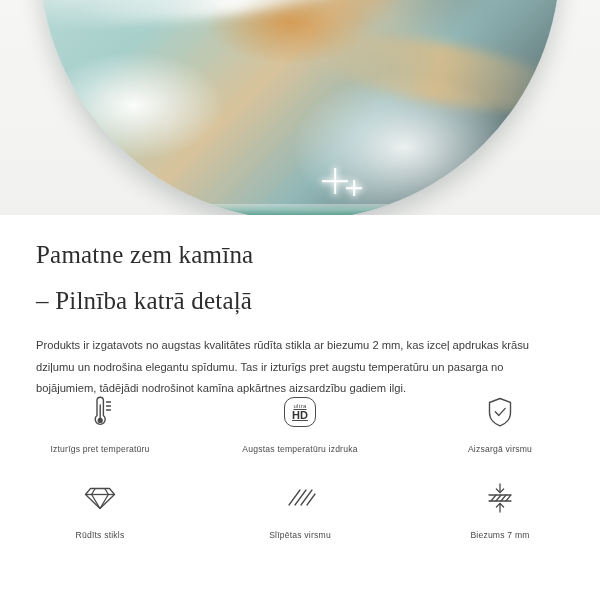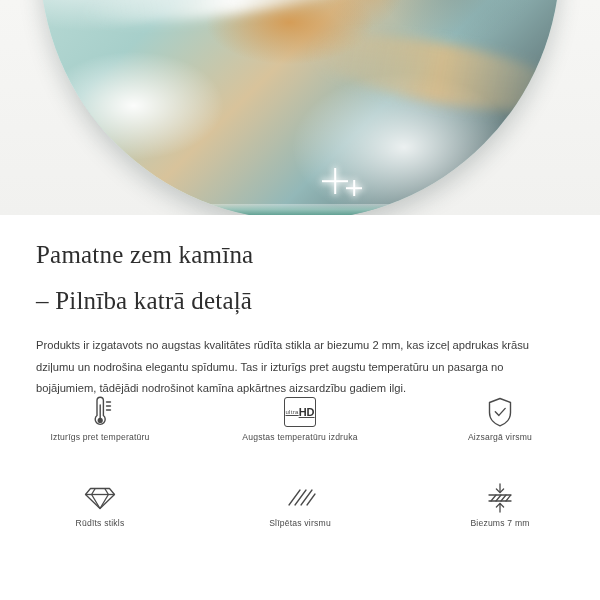--- a/index.html
+++ b/index.html
@@ -163,33 +163,33 @@
     justify-content: flex-start;
   }
   .feature-icon {
     height: 40px;
     display: flex;
     align-items: center;
     justify-content: center;
     color: #4a4a4a;
   }
   .feature-label {
-    margin-top: 0;
+    margin-top: 12px;
     font-size: 8.6px;
     color: #4a4a4a;
     text-align: center;
     letter-spacing: 0.2px;
   }
   .hd-box {
     width: 30px;
     height: 28px;
     border: 1.4px solid #4a4a4a;
-    border-radius: 3px;
+    border-radius: 10px;
     display: flex;
-    flex-direction: row;
+    flex-direction: column;
     align-items: center;
     justify-content: center;
     line-height: 1;
     text-decoration: underline;
   }
   .hd-box .ultra {
     font-size: 6px;
     letter-spacing: 0.3px;
     color: #4a4a4a;
   }

